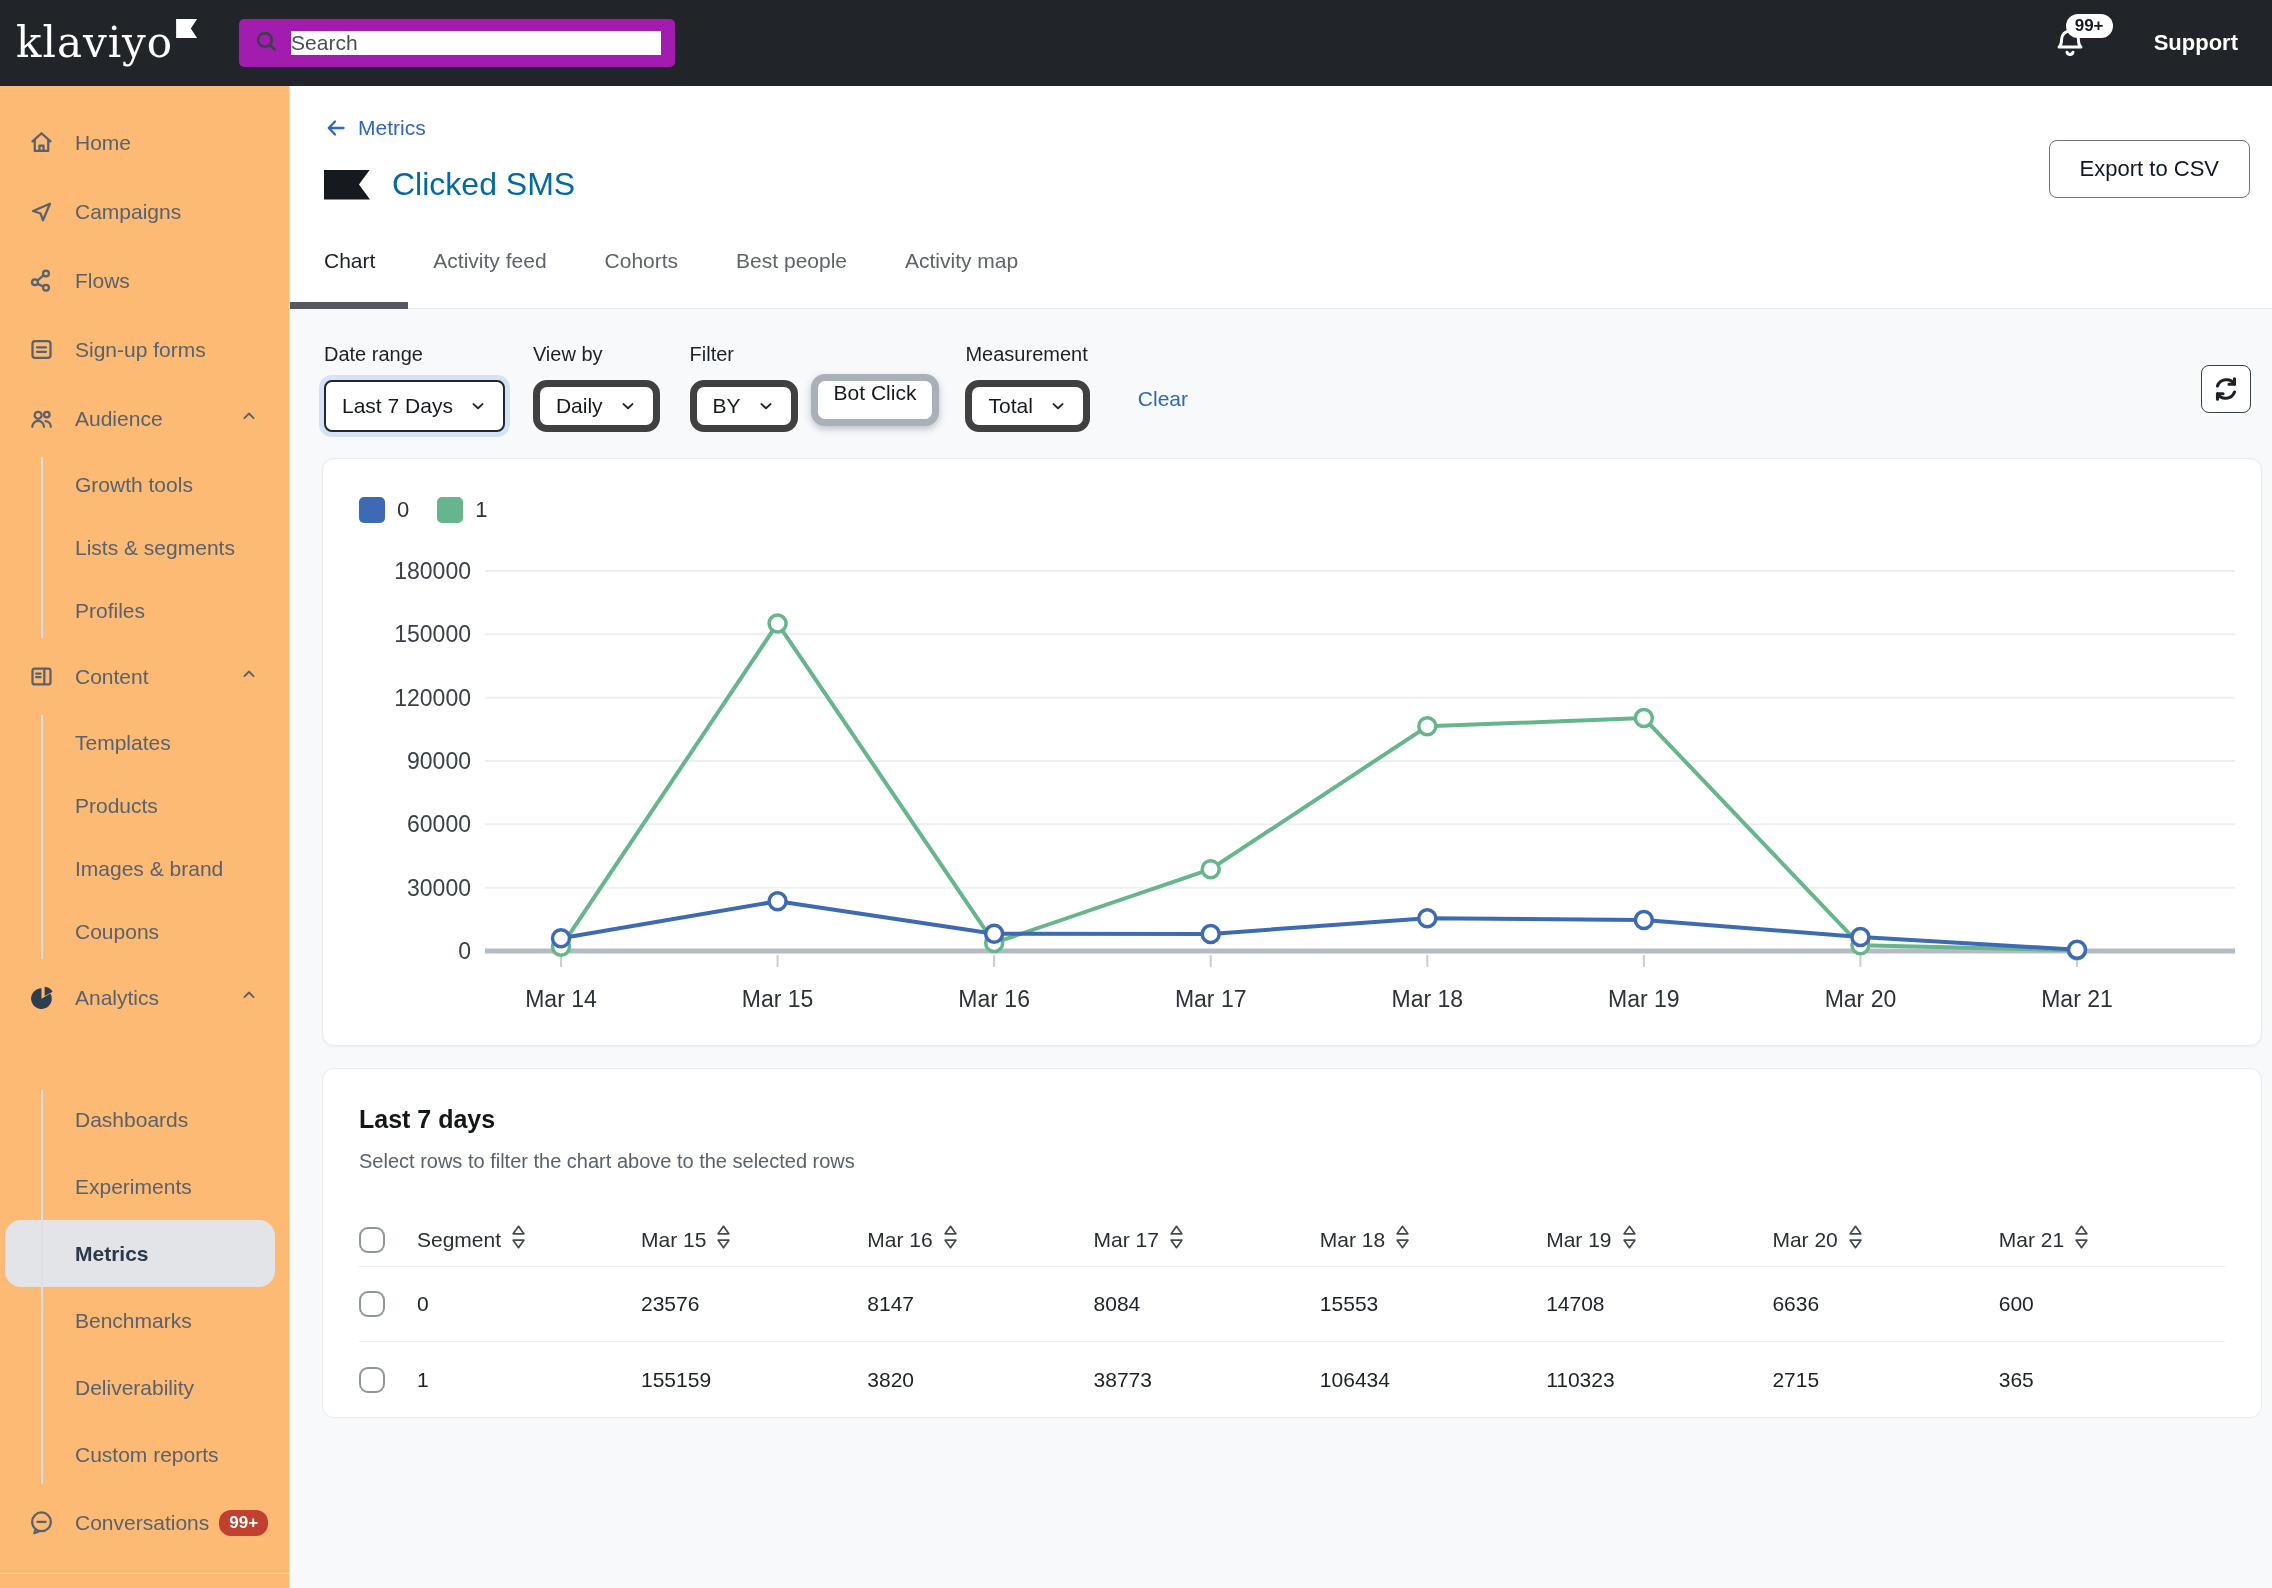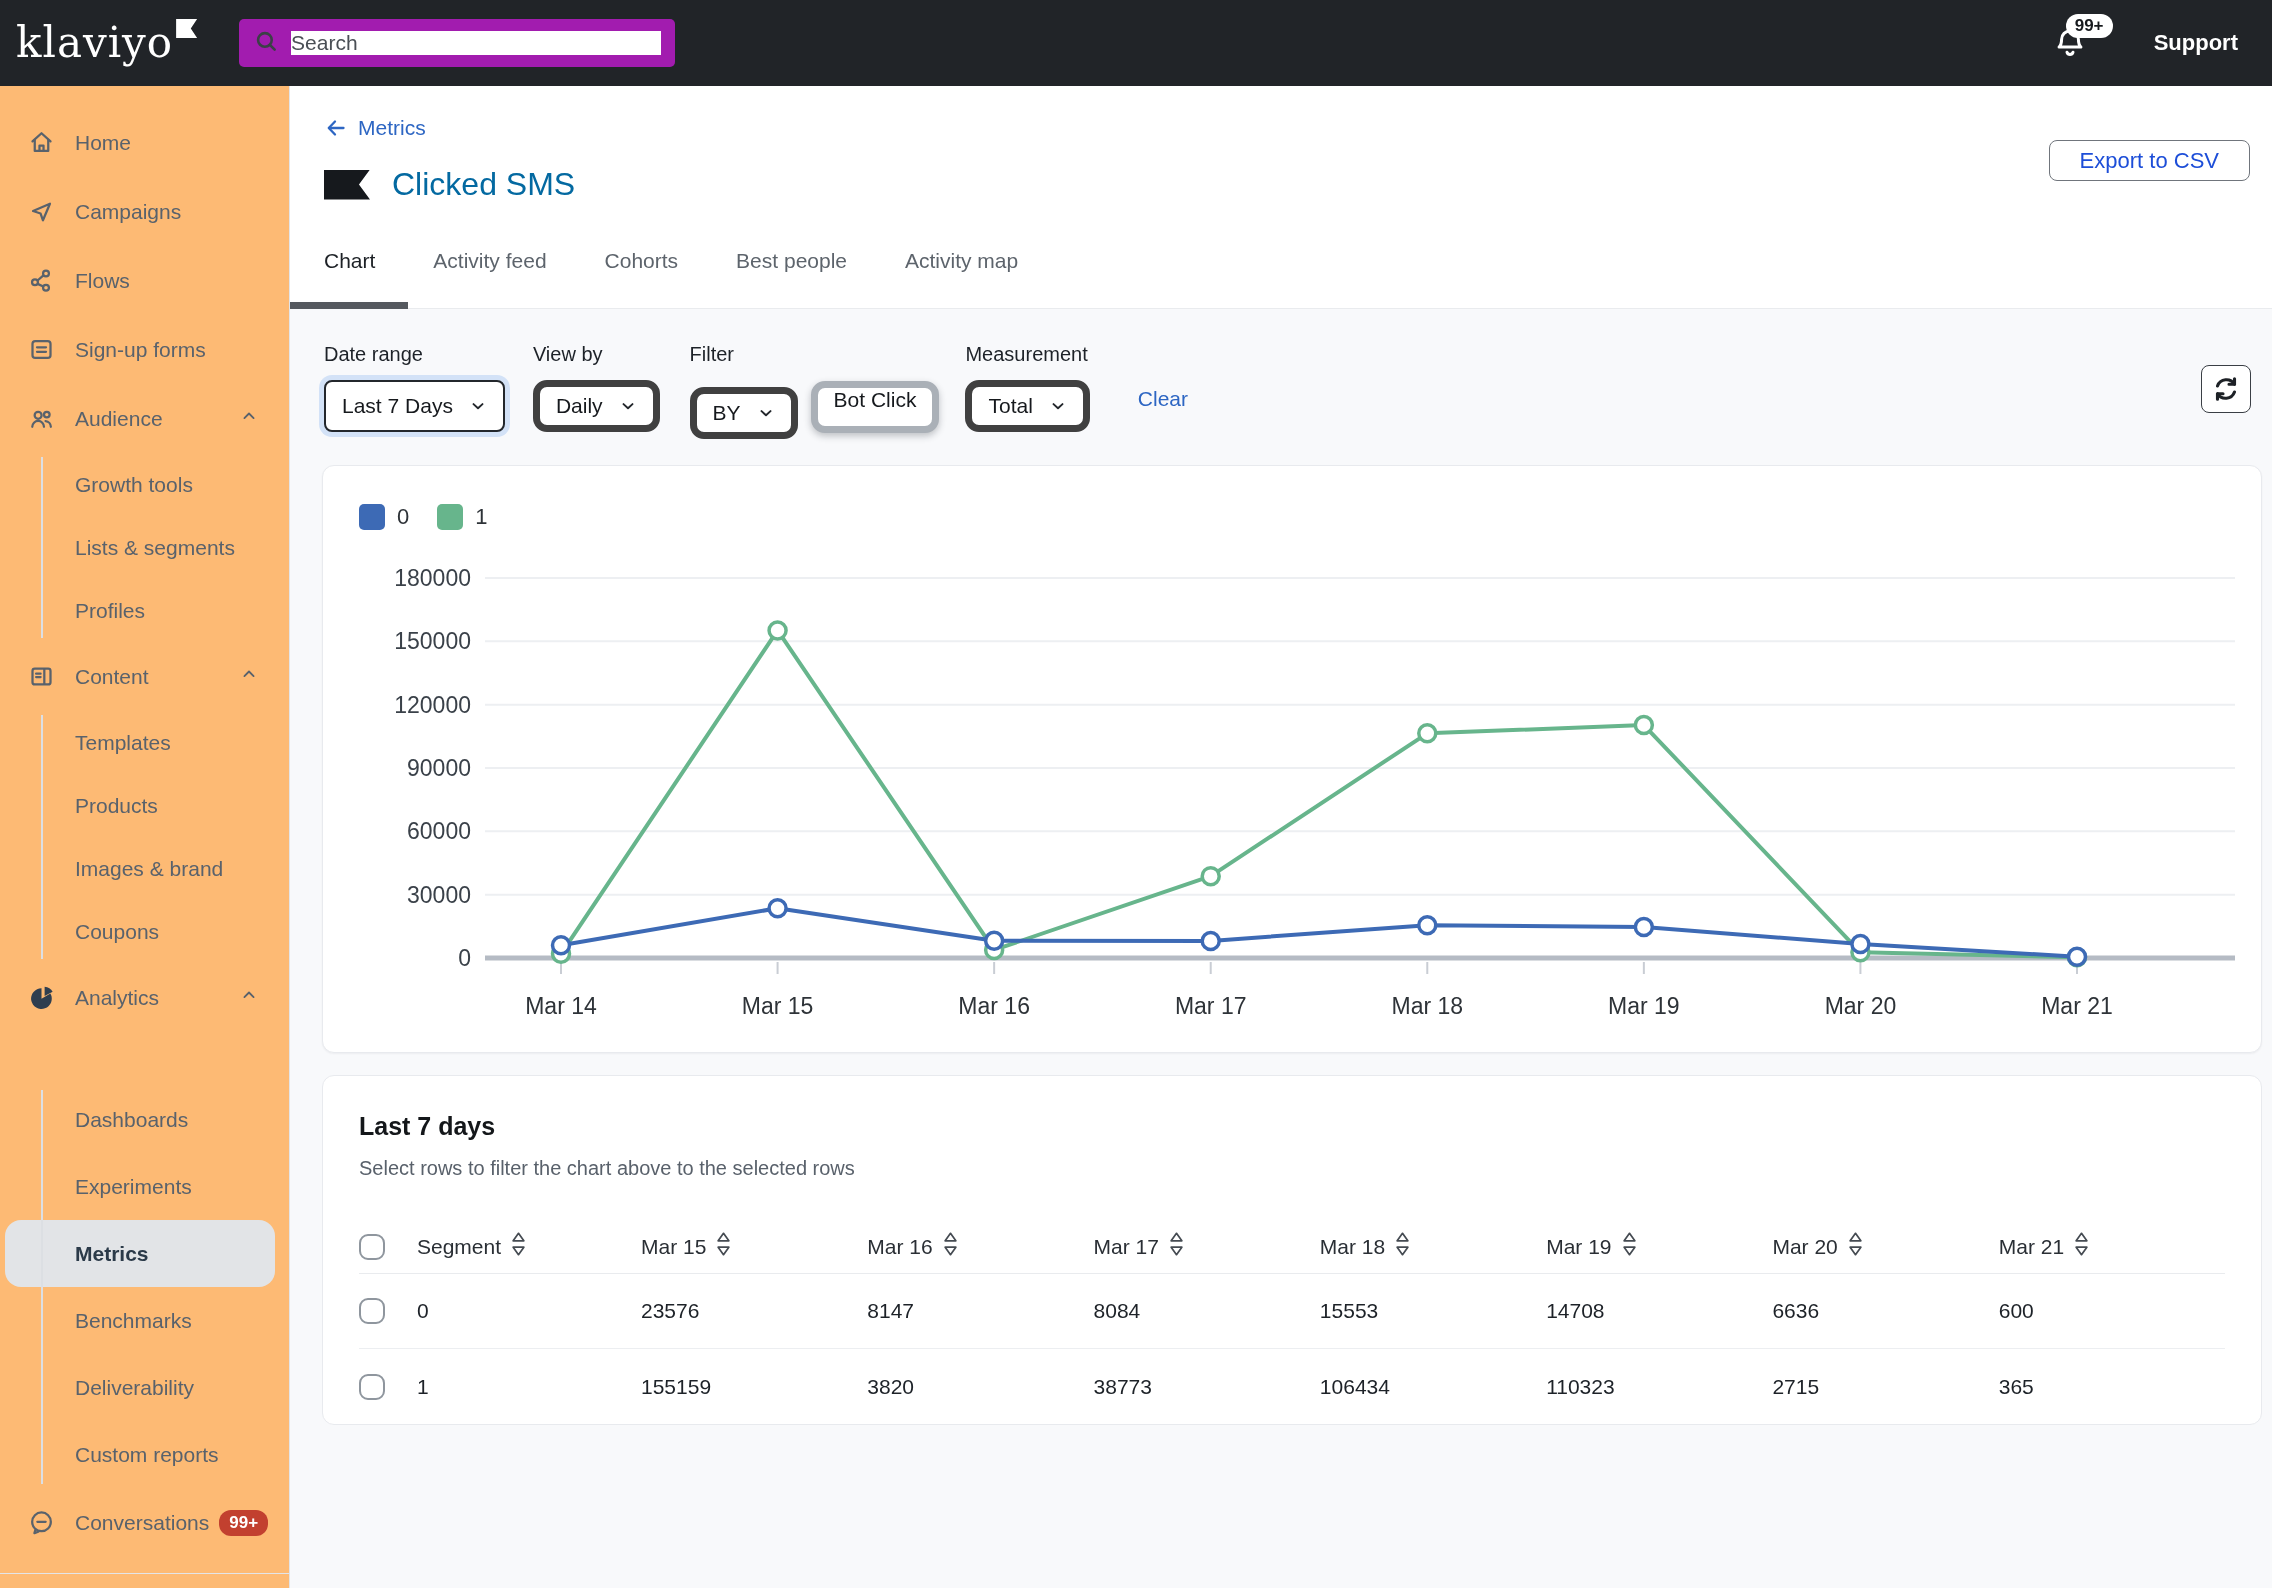--- a/index.html
+++ b/index.html
@@ -48,22 +48,22 @@
     color:#2b3a49; font-weight:700; }
 
   
   .main { flex:1; display:flex; flex-direction:column; background:#f8f9fb; min-width:0; }
   .page-header { background:#fff; padding:30px 22px 0 34px; position:relative; }
   .breadcrumb { display:flex; align-items:center; gap:10px; color:#2d66c3; font-size:21px; cursor:pointer; width:fit-content; }
   .title-row { display:flex; align-items:center; gap:22px; margin-top:26px; }
   .flag-icon { width:46px; height:30px; background:#16191d;
     clip-path:polygon(0 0,100% 0,76% 50%,100% 100%,0 100%); }
   .page-title { font-size:32px; font-weight:400; color:#0369a1; }
-  .export-btn { position:absolute; top:54px; right:22px; height:41px; padding:0 30px; background:#fff;
-    border:1.5px solid #70757c; border-radius:8px; font-size:22px; color:#1d4ed8; cursor:pointer;
+  .export-btn { position:absolute; top:54px; right:22px; height:58px; padding:0 30px; background:#fff;
+    border:1.5px solid #70757c; border-radius:8px; font-size:22px; color:#0f172a; cursor:pointer;
     font-family:"Liberation Sans", sans-serif; }
   .tabs { margin-top:40px; height:66px; border-bottom:1px solid #e9ebee; position:relative;
     display:flex; padding-left:34px; margin-left:-34px; margin-right:-22px; }
   .tab { font-size:21px; color:#5d646c; margin-right:58px; padding-top:6px; cursor:pointer; }
   .tab.active { color:#1d2126; font-weight:500; }
   .tab-underline { position:absolute; left:0; bottom:-1px; width:118px; height:7px; background:#55595f; }
 
   
   .filters { display:flex; align-items:flex-start; padding:34px 0 0 34px; position:relative; }
   .f-group { display:flex; flex-direction:column; }
@@ -258,21 +258,21 @@
       </div>
       <div class="f-group" style="margin-right:30px;">
         <span class="f-label">View by</span>
         <div class="select">
           <span>Daily</span>
           <svg width="18" height="18" viewBox="0 0 24 24" fill="none" stroke="#23272c" stroke-width="2.6" stroke-linecap="round" stroke-linejoin="round">
               <path d="M6 9.5 12 15l6-5.5"></path>
             </svg>
         </div>
       </div>
-      <div class="f-group" style="margin-right:26px;gap:7px;">
+      <div class="f-group" style="margin-right:26px;">
         <span class="f-label">Filter</span>
         <div class="filter-pair">
           <div class="select">
             <span>BY</span>
             <svg width="18" height="18" viewBox="0 0 24 24" fill="none" stroke="#23272c" stroke-width="2.6" stroke-linecap="round" stroke-linejoin="round">
                 <path d="M6 9.5 12 15l6-5.5"></path>
               </svg>
           </div>
           <div class="select raised">
             <span>Bot Click</span>

